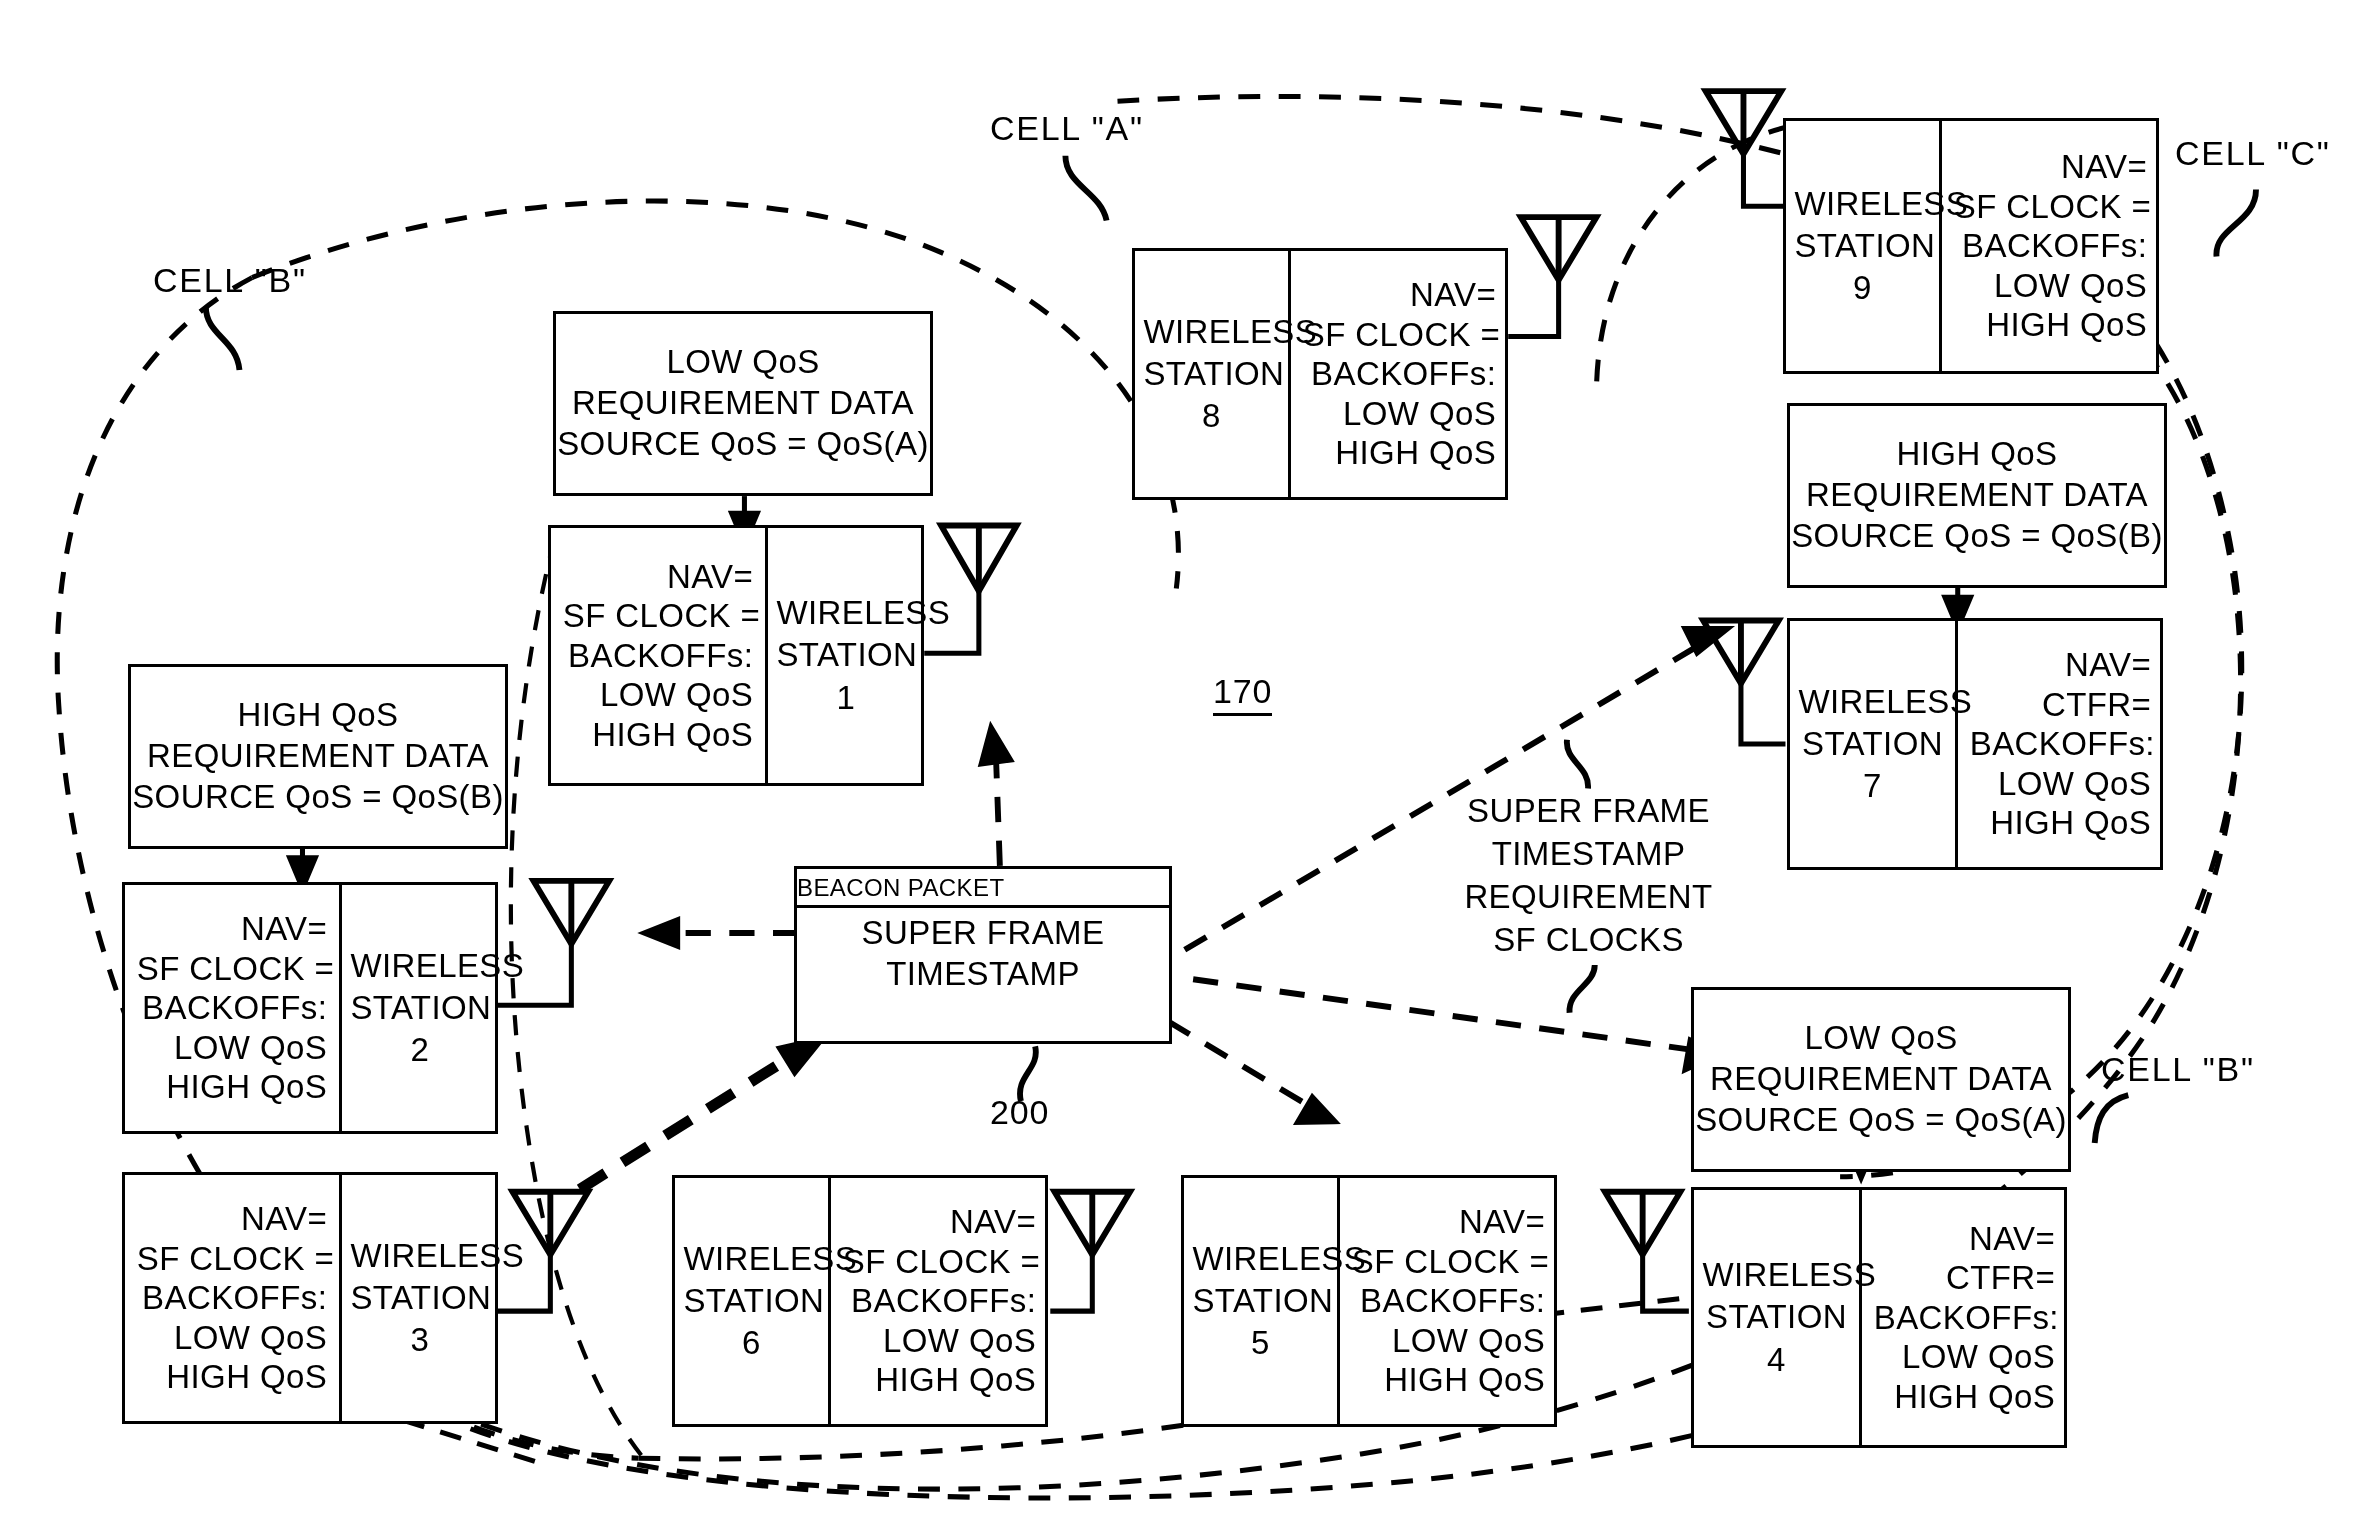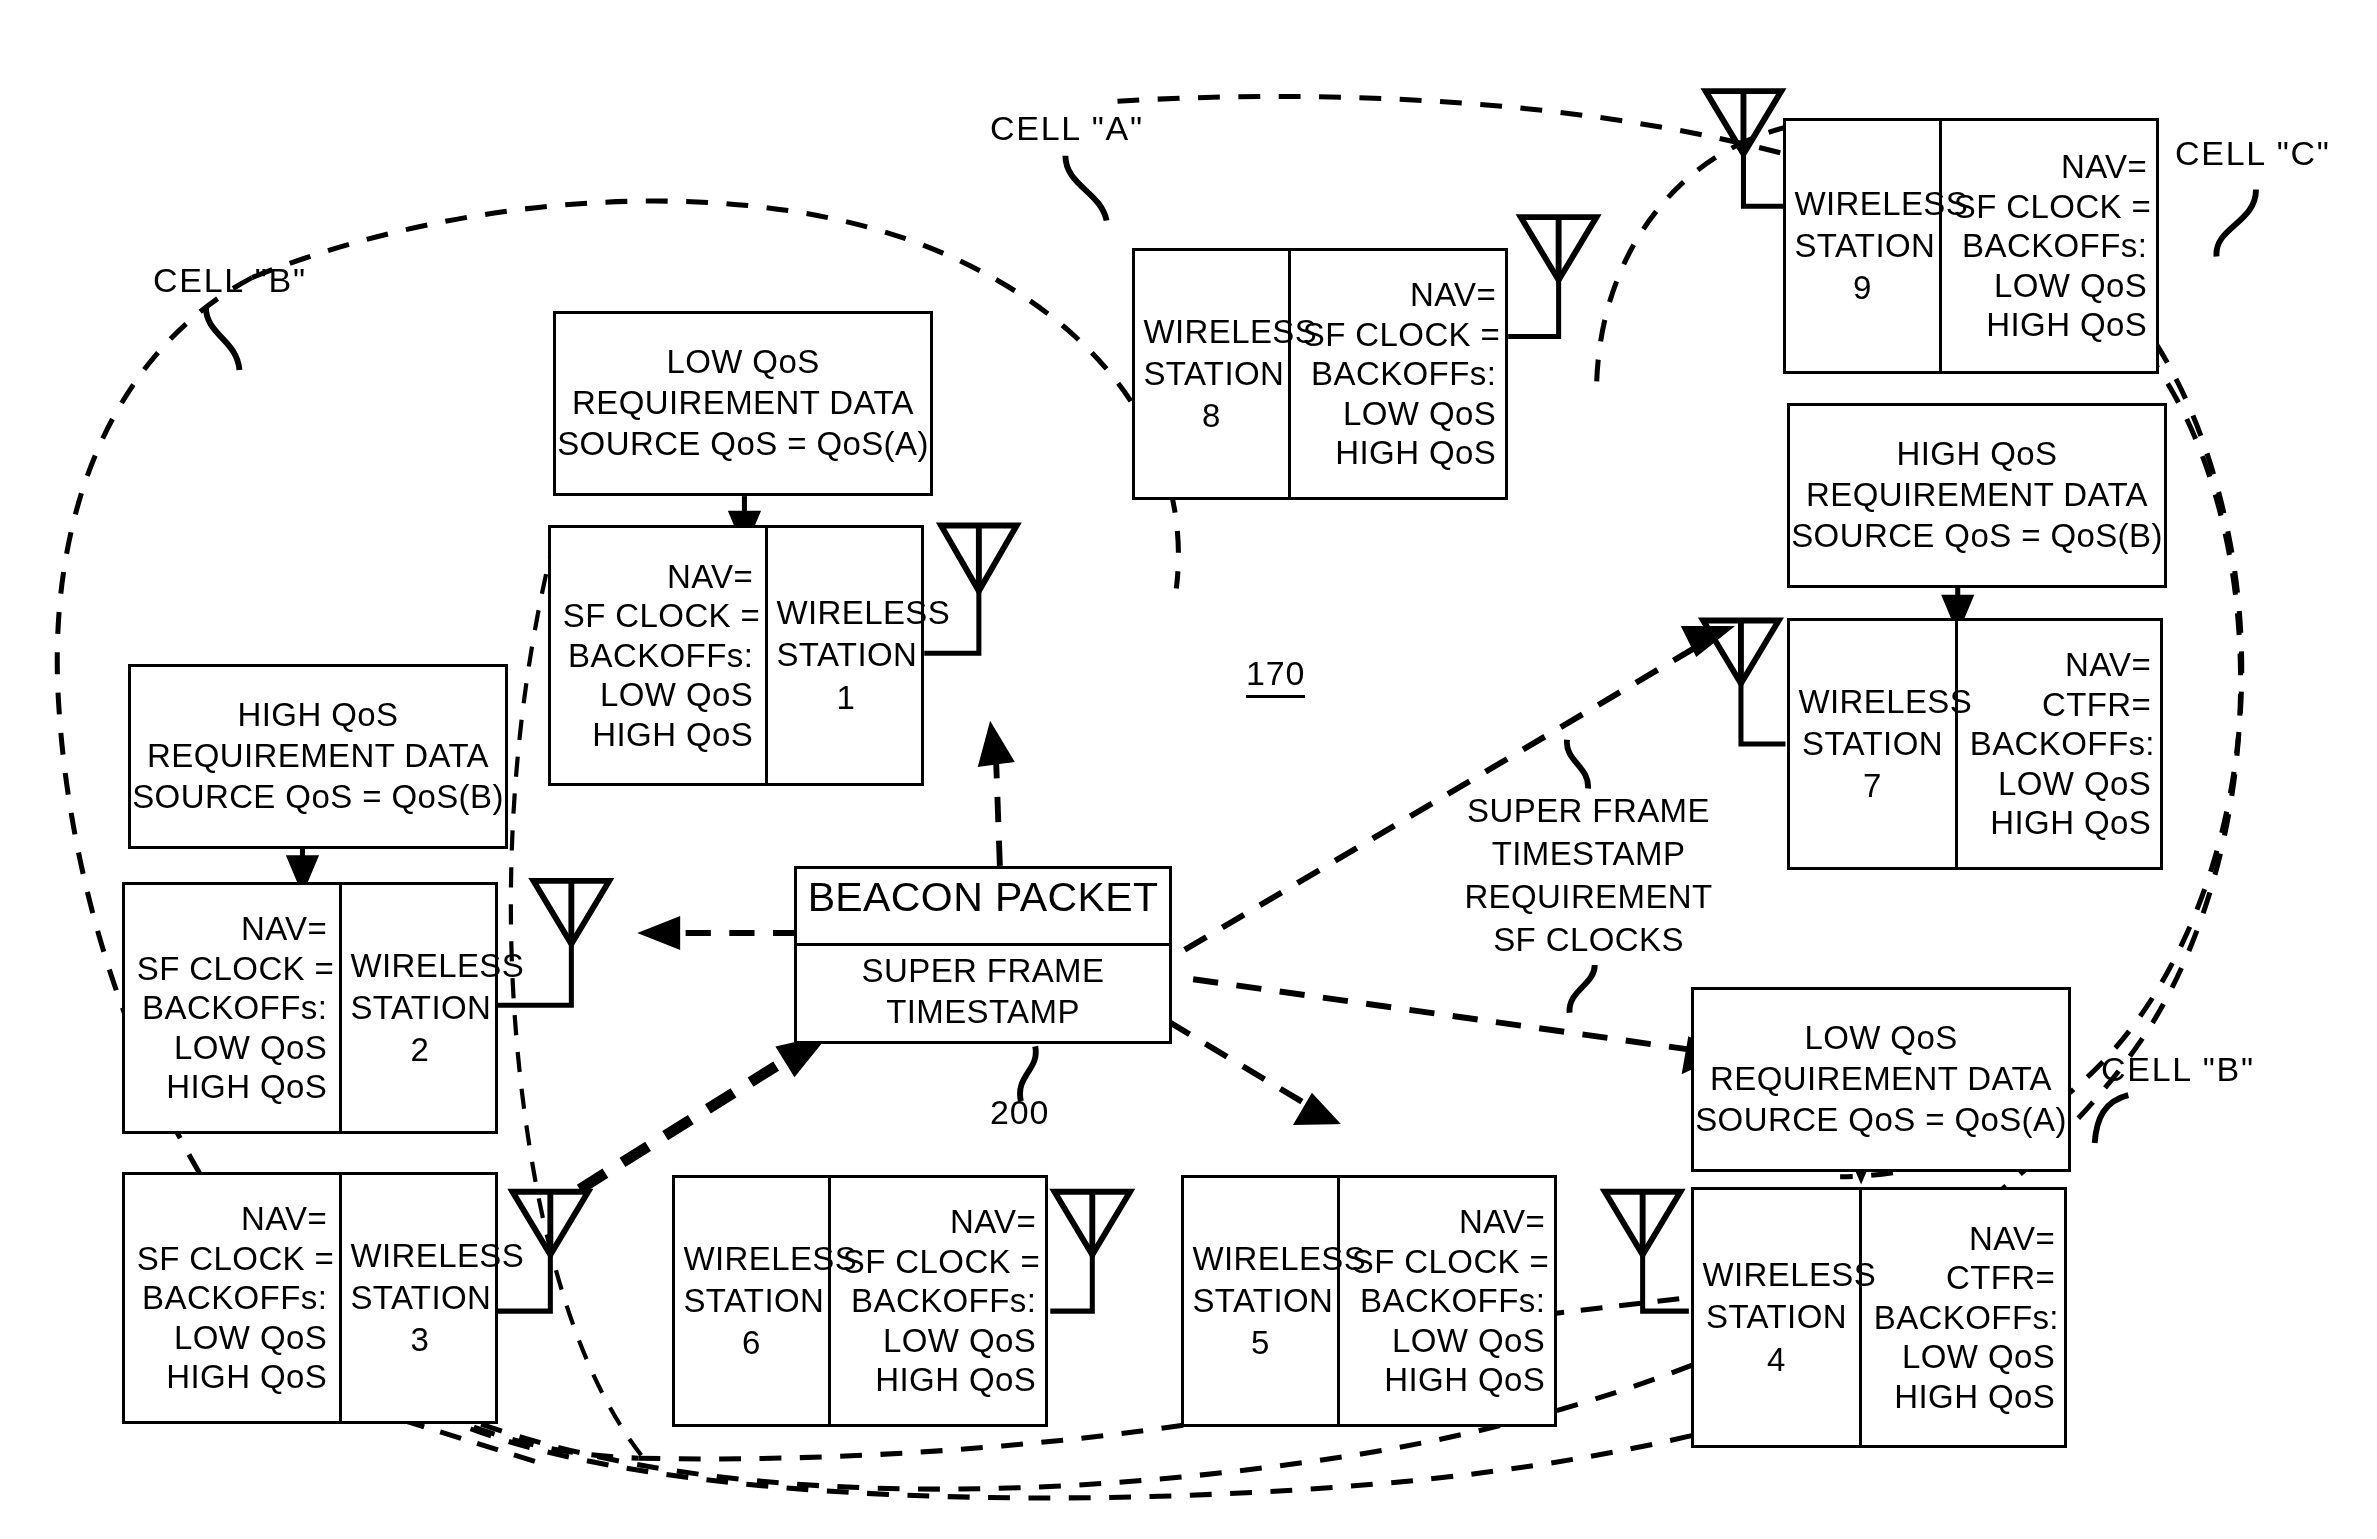--- a/index.html
+++ b/index.html
@@ -12,21 +12,21 @@
   .pane-left{border-right:3.4px solid #000;}
   .nav-pane{padding:6.7px 11.8px;text-align:right;}
   .nav-pane div{font-size:33px;line-height:1.20;letter-spacing:0.4px;white-space:nowrap;
     font-family:"Liberation Sans",sans-serif;}
   .sta-pane{text-align:center;padding:3.4px 8.4px;}
   .sta-pane div{font-size:33px;line-height:1.28;letter-spacing:0.4px;white-space:nowrap;}
   .reqbox{position:absolute;border:3.4px solid #000;box-sizing:border-box;background:#fff;
     display:flex;flex-direction:column;justify-content:center;align-items:center;padding:5px 8.4px;}
   .reqbox div{font-size:33px;line-height:1.24;letter-spacing:0.4px;white-space:nowrap;}
   .beacon{position:absolute;border:3.4px solid #000;box-sizing:border-box;background:#fff;}
-  .beacon .bhdr{border-bottom:3.4px solid #000;text-align:center;font-size:41px;padding:5px 0 22px;letter-spacing:0.4px;}
+  .beacon .bhdr{border-bottom:3.4px solid #000;font-size:24px;padding:5px 0 3px;letter-spacing:0.4px;}
   .beacon .bbody{text-align:center;font-size:33px;line-height:1.25;padding:4.2px 0 7.6px;letter-spacing:0.4px;}
   .anno{position:absolute;font-size:33px;line-height:1.30;letter-spacing:0.4px;text-align:center;white-space:nowrap;}
   .celllbl{position:absolute;font-size:34px;letter-spacing:1.7px;white-space:nowrap;}
   .refnum{position:absolute;font-size:34px;letter-spacing:0.8px;}
   .refnum.u{border-bottom:3.4px solid #000;padding-bottom:1.7px;}
 </style>
 </head>
 <body>
 
 <div id="stage">
@@ -346,17 +346,17 @@
     <div>TIMESTAMP</div>
     <div>REQUIREMENT</div>
     <div>SF CLOCKS</div>
   </div>
 
   <div class="celllbl" style="left:990px;top:109px;">CELL  "A"</div>
   <div class="celllbl" style="left:153px;top:261px;">CELL  "B"</div>
   <div class="celllbl" style="left:2175px;top:134px;">CELL  "C"</div>
   <div class="celllbl" style="left:2101px;top:1050px;">CELL  "B"</div>
 
-  <div class="refnum u" style="left:1213px;top:654px;margin-left:33px;">170</div>
+  <div class="refnum u" style="left:1213px;top:672px;">170</div>
   <div class="refnum" style="left:990px;top:1093px;">200</div>
 
 </div>
 
 
 </body></html>

